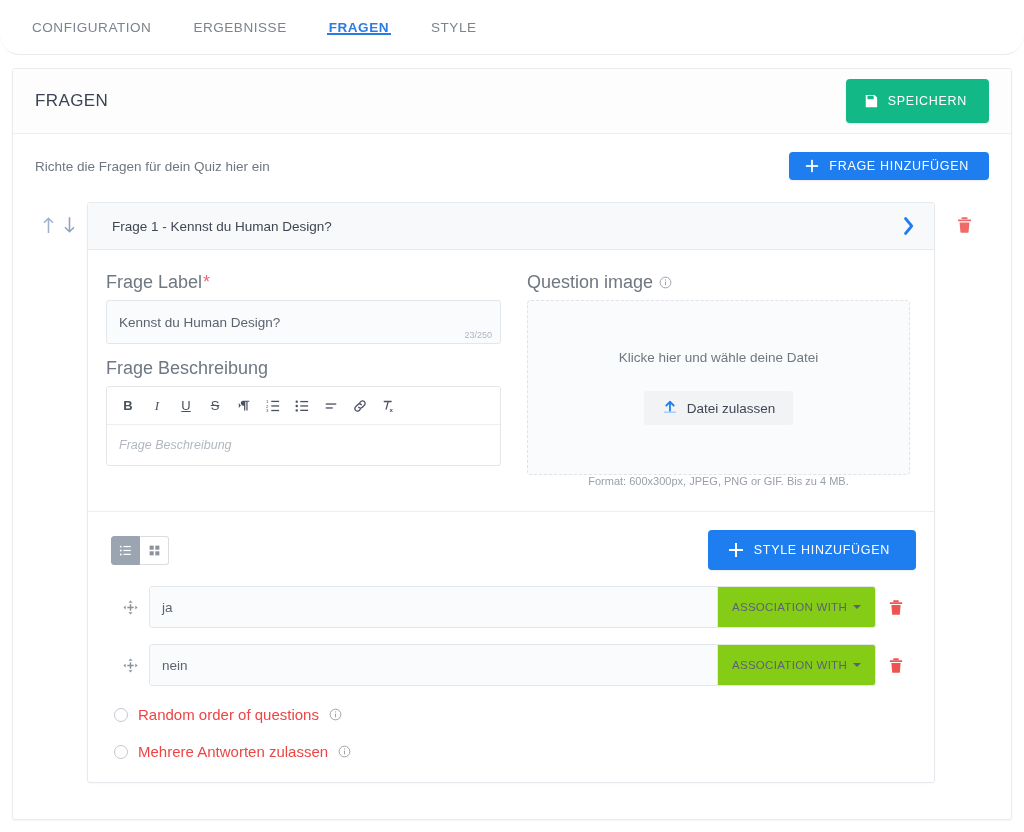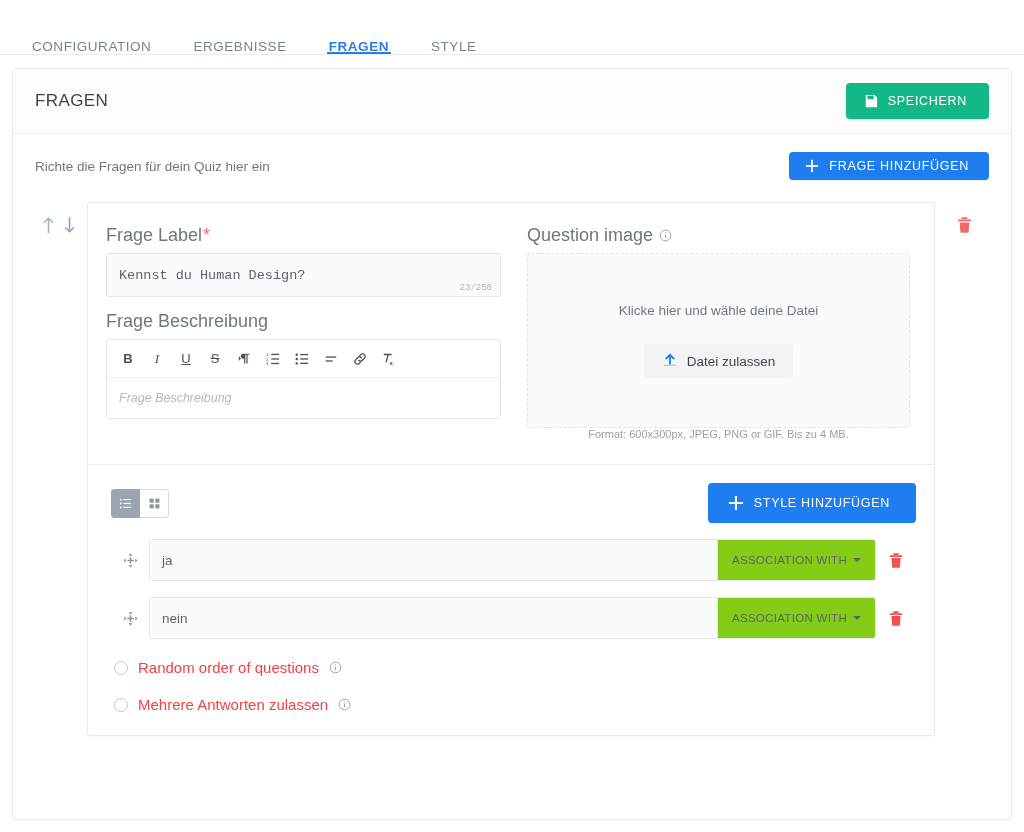--- a/index.html
+++ b/index.html
@@ -10,23 +10,24 @@
     font-family: "Liberation Sans", sans-serif;
     -webkit-font-smoothing: antialiased;
   }
   .page { position: relative; width: 1024px; height: 832px; background: #ffffff; overflow: hidden; }
 
   
   .tabbar {
     height: 55px;
     border-bottom: 1px solid #e8ebef;
     display: flex;
-    align-items: flex-end;
+    align-items: center;
     padding-left: 30px;
     background: #ffffff;
+    border-radius: 20px;
   }
   .tab {
     display: flex; align-items: center;
     padding: 0 2px;
     margin-right: 38px;
     font-size: 13.5px;
     letter-spacing: .55px;
     color: #7b838d;
     position: relative;
     cursor: pointer;
@@ -68,21 +69,21 @@
     display: inline-flex; align-items: center;
     gap: 10px;
     cursor: pointer;
     color: #fff;
     font-size: 12.5px;
     letter-spacing: .7px;
     font-family: "Liberation Sans", sans-serif;
   }
   .btn-save {
     background: #12b886;
-    height: 36px; padding: 0 22px 0 18px;
+    height: 44px; padding: 0 22px 0 18px;
     box-shadow: 0 1px 2px rgba(0,0,0,.1);
   }
   .btn-blue {
     background: #1e7ef0;
     height: 28px; padding: 0 20px 0 16px;
     box-shadow: 0 1px 2px rgba(0,0,0,.08);
   }
   .btn svg { display: block; }
 
   .subhead {
@@ -147,21 +148,20 @@
 
   .text-input {
     width: 100%;
     height: 44px;
     border: 1px solid #e4e7ea;
     border-radius: 3px;
     background: #fafbfc;
     position: relative;
     display: flex; align-items: center;
     padding: 0 12px;
-    font-family: Liberation Mono, monospace;
   }
   .text-input .val { font-size: 13.5px; color: #5b6370; }
   .counter {
     position: absolute; right: 8px; bottom: 3px;
     font-size: 9px; color: #aeb4bd;
   }
 
   .editor {
     border: 1px solid #e4e7ea;
     border-radius: 3px;
@@ -352,20 +352,28 @@
         </span>
         <span class="arrow-btn">
           <svg width="15" height="18" viewBox="0 0 12 16" stroke="#8fa3bb" stroke-width="1.4" fill="none">
               <path d="M6 1v13M2 10l4 4 4-4"></path>
             </svg>
         </span>
       </div>
 
       <div class="qcard">
 
+        <div class="qcard-head">
+          <div class="qcard-title">Frage 1 - Kennst du Human Design?</div>
+          <span class="chevron">
+            <svg width="16" height="20" viewBox="0 0 10 16" stroke="#1e7ef0" stroke-width="2.2" fill="none" stroke-linecap="round" stroke-linejoin="round">
+                <path d="M3 2l5 6-5 6"></path>
+              </svg>
+          </span>
+        </div>
 
         <div class="qcard-body">
 
           <div class="col-left">
             <label class="field-label"><span>Frage Label</span><span class="req">*</span></label>
             <div class="text-input">
               <span class="val">Kennst du Human Design?</span>
               <span class="counter">23/250</span>
             </div>
 

